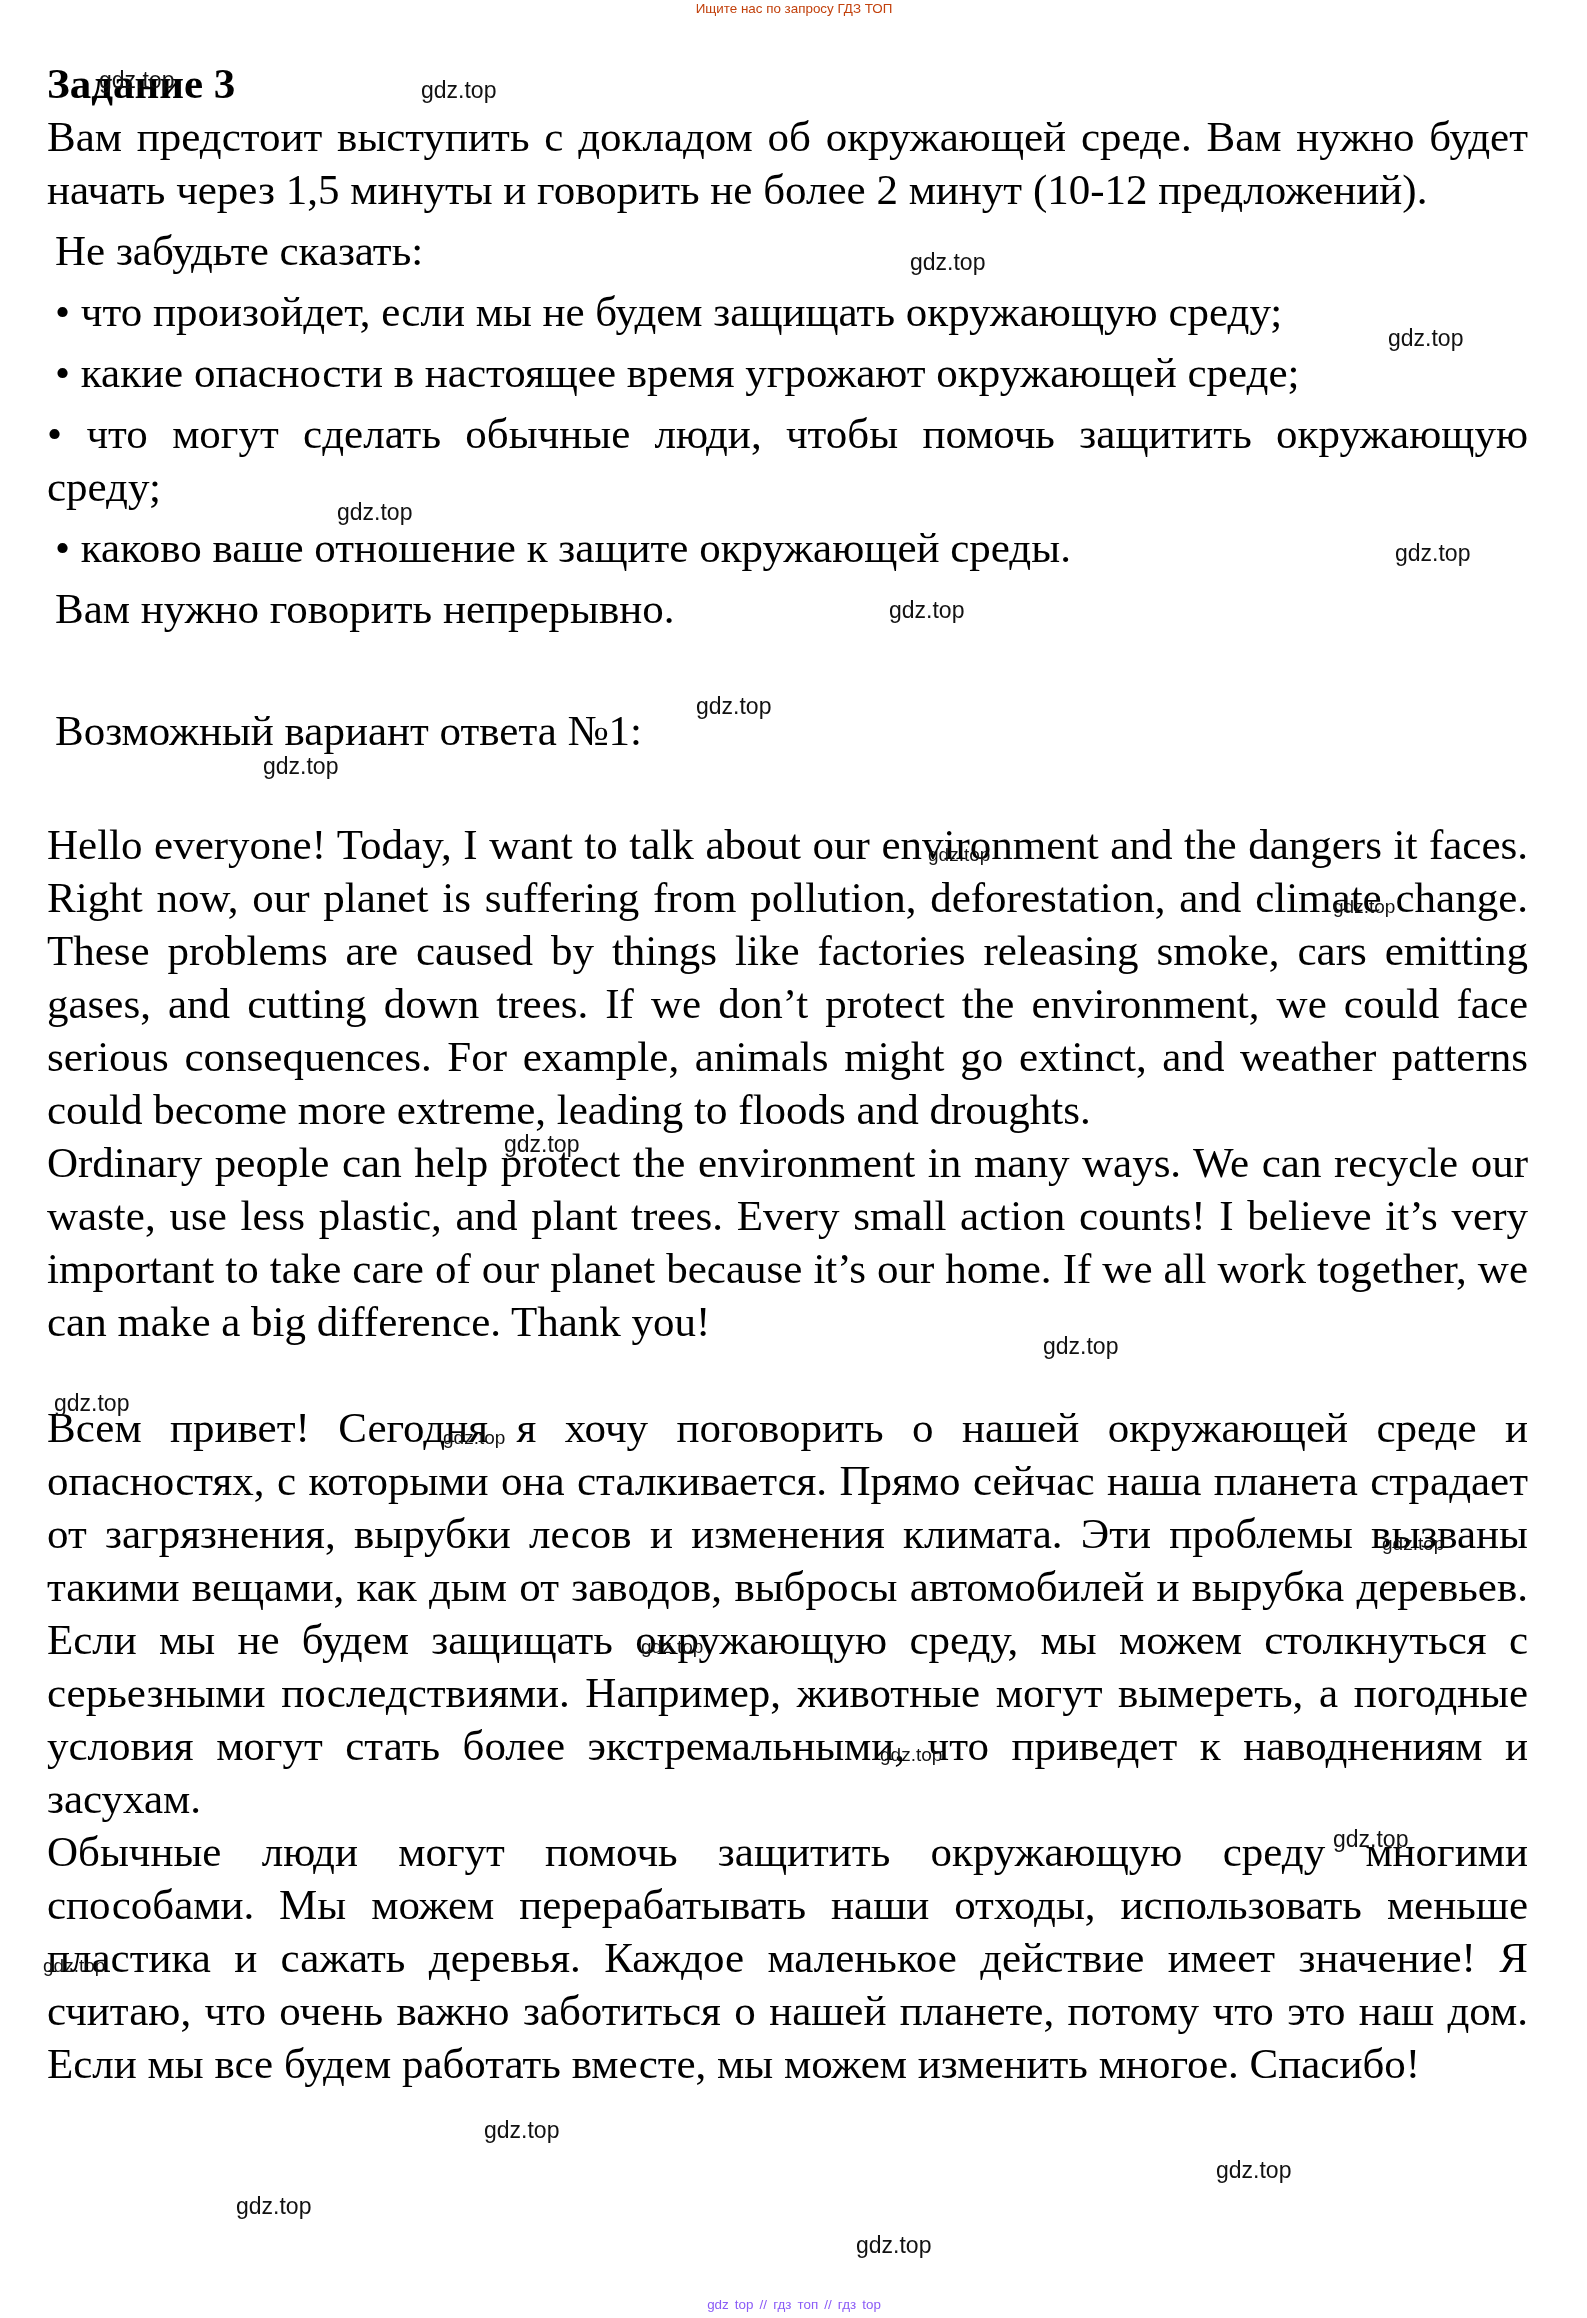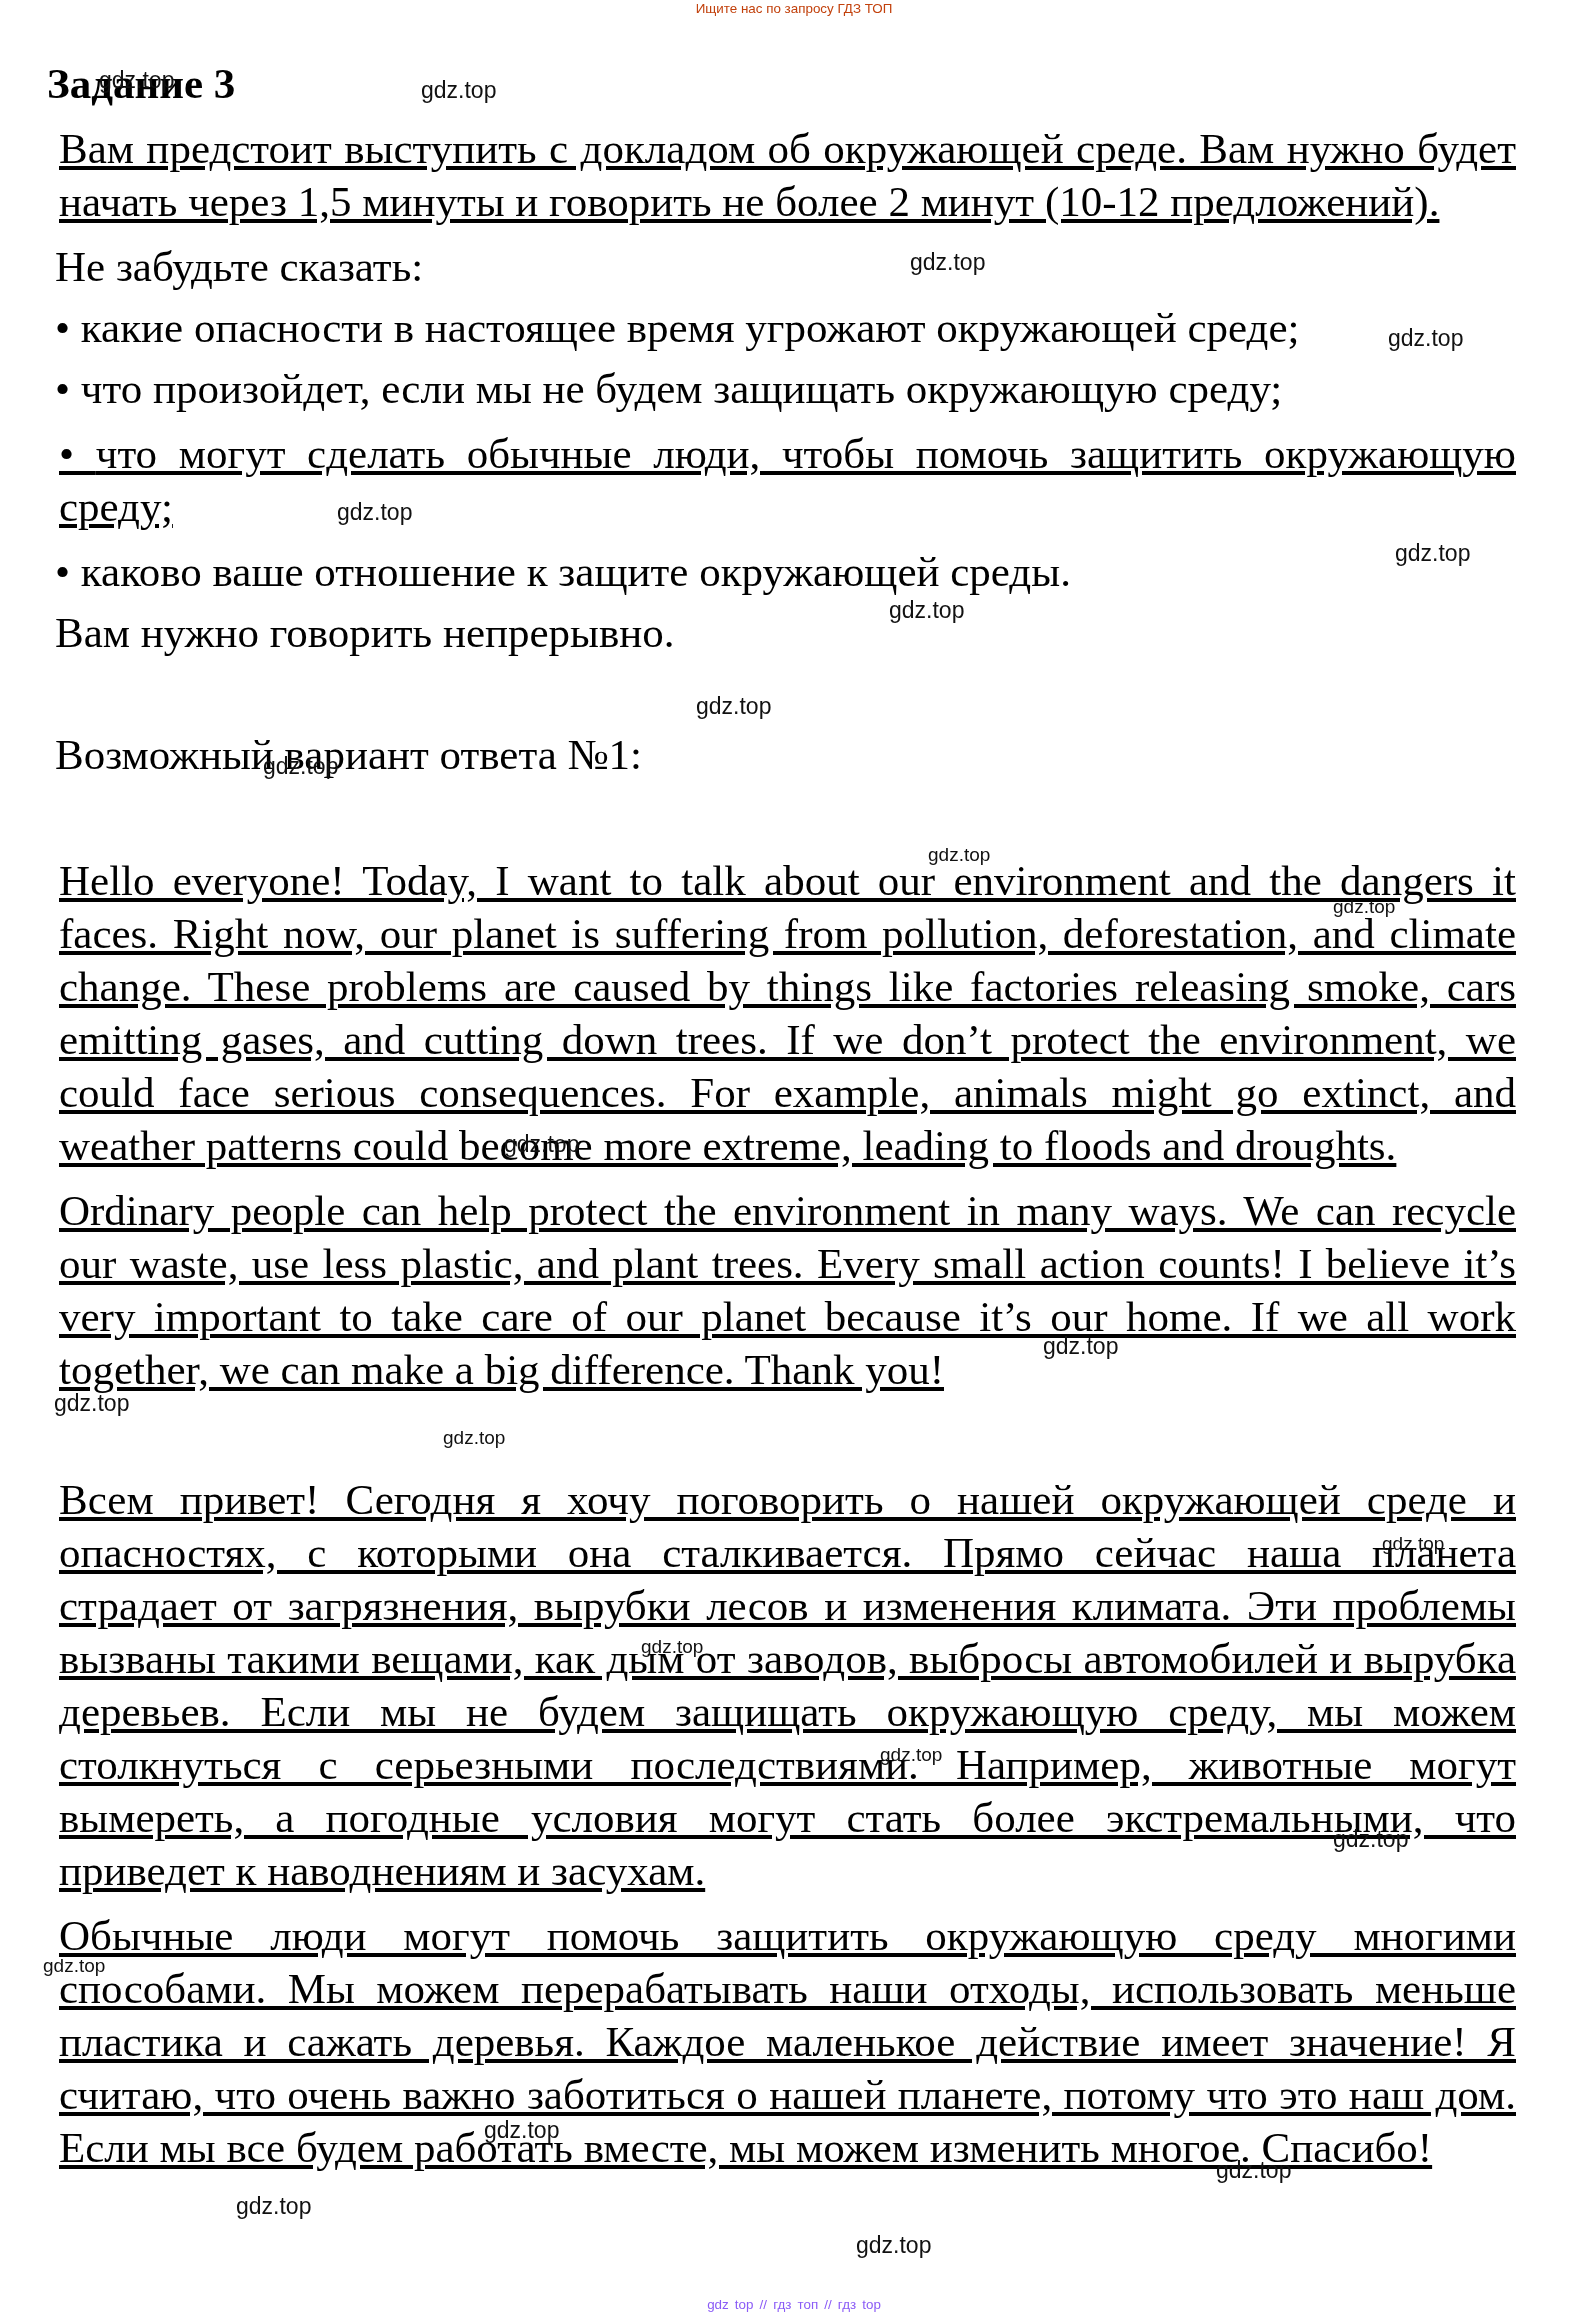--- a/index.html
+++ b/index.html
@@ -16,41 +16,41 @@
   .footer {
     position: absolute; left: 0; top: 2298px; width: 1588px; text-align: center;
     font-family: "Liberation Sans", "DejaVu Sans", sans-serif;
     font-size: 13.4px; color: #8b5cf6; line-height: 14px; word-spacing: 2.4px;
   }
   .content {
     position: absolute; left: 47px; top: 57px; width: 1481px;
     font-size: 43px; line-height: 53px;
   }
   .title { font-weight: bold; font-size: 43px; line-height: 53px; margin: 0; }
-  .p { margin: 12px; text-align: justify; text-align-last: left; text-decoration: underline; }
+  .p { margin: 0; text-align: justify; text-align-last: left; }
   .line { margin: 8px; }
   .gap { height: 53px; }
   .bullet::before { content: "\2022\00a0"; }
   .watermark {
     position: absolute;
     font-family: "Liberation Sans", "DejaVu Sans", sans-serif;
     font-size: 23px; color: #111111; line-height: 23.6px; white-space: nowrap;
   }
 </style>
 </head>
 <body>
 
 <div class="top-banner">Ищите нас по запросу ГДЗ ТОП</div>
 
 <div class="content">
   <p class="title">Задание 3</p>
   <p class="p">Вам предстоит выступить с докладом об окружающей среде. Вам нужно будет начать через 1,5 минуты и говорить не более 2 минут (10-12 предложений).</p>
   <p class="line">Не забудьте сказать:</p>
+  <p class="line bullet">что произойдет, если мы не будем защищать окружающую среду;</p>
   <p class="line bullet">какие опасности в настоящее время угрожают окружающей среде;</p>
-  <p class="line bullet">что произойдет, если мы не будем защищать окружающую среду;</p>
   <p class="p bullet">что могут сделать обычные люди, чтобы помочь защитить окружающую среду;</p>
   <p class="line bullet">каково ваше отношение к защите окружающей среды.</p>
   <p class="line">Вам нужно говорить непрерывно.</p>
   <div class="gap"></div>
   <p class="line">Возможный вариант ответа №1:</p>
   <div class="gap"></div>
   <p class="p">Hello everyone! Today, I want to talk about our environment and the dangers it faces. Right now, our planet is suffering from pollution, deforestation, and climate change. These problems are caused by things like factories releasing smoke, cars emitting gases, and cutting down trees. If we don’t protect the environment, we could face serious consequences. For example, animals might go extinct, and weather patterns could become more extreme, leading to floods and droughts.</p>
   <p class="p">Ordinary people can help protect the environment in many ways. We can recycle our waste, use less plastic, and plant trees. Every small action counts! I believe it’s very important to take care of our planet because it’s our home. If we all work together, we can make a big difference. Thank you!</p>
   <div class="gap"></div>
   <p class="p">Всем привет! Сегодня я хочу поговорить о нашей окружающей среде и опасностях, с которыми она сталкивается. Прямо сейчас наша планета страдает от загрязнения, вырубки лесов и изменения климата. Эти проблемы вызваны такими вещами, как дым от заводов, выбросы автомобилей и вырубка деревьев. Если мы не будем защищать окружающую среду, мы можем столкнуться с серьезными последствиями. Например, животные могут вымереть, а погодные условия могут стать более экстремальными, что приведет к наводнениям и засухам.</p>

